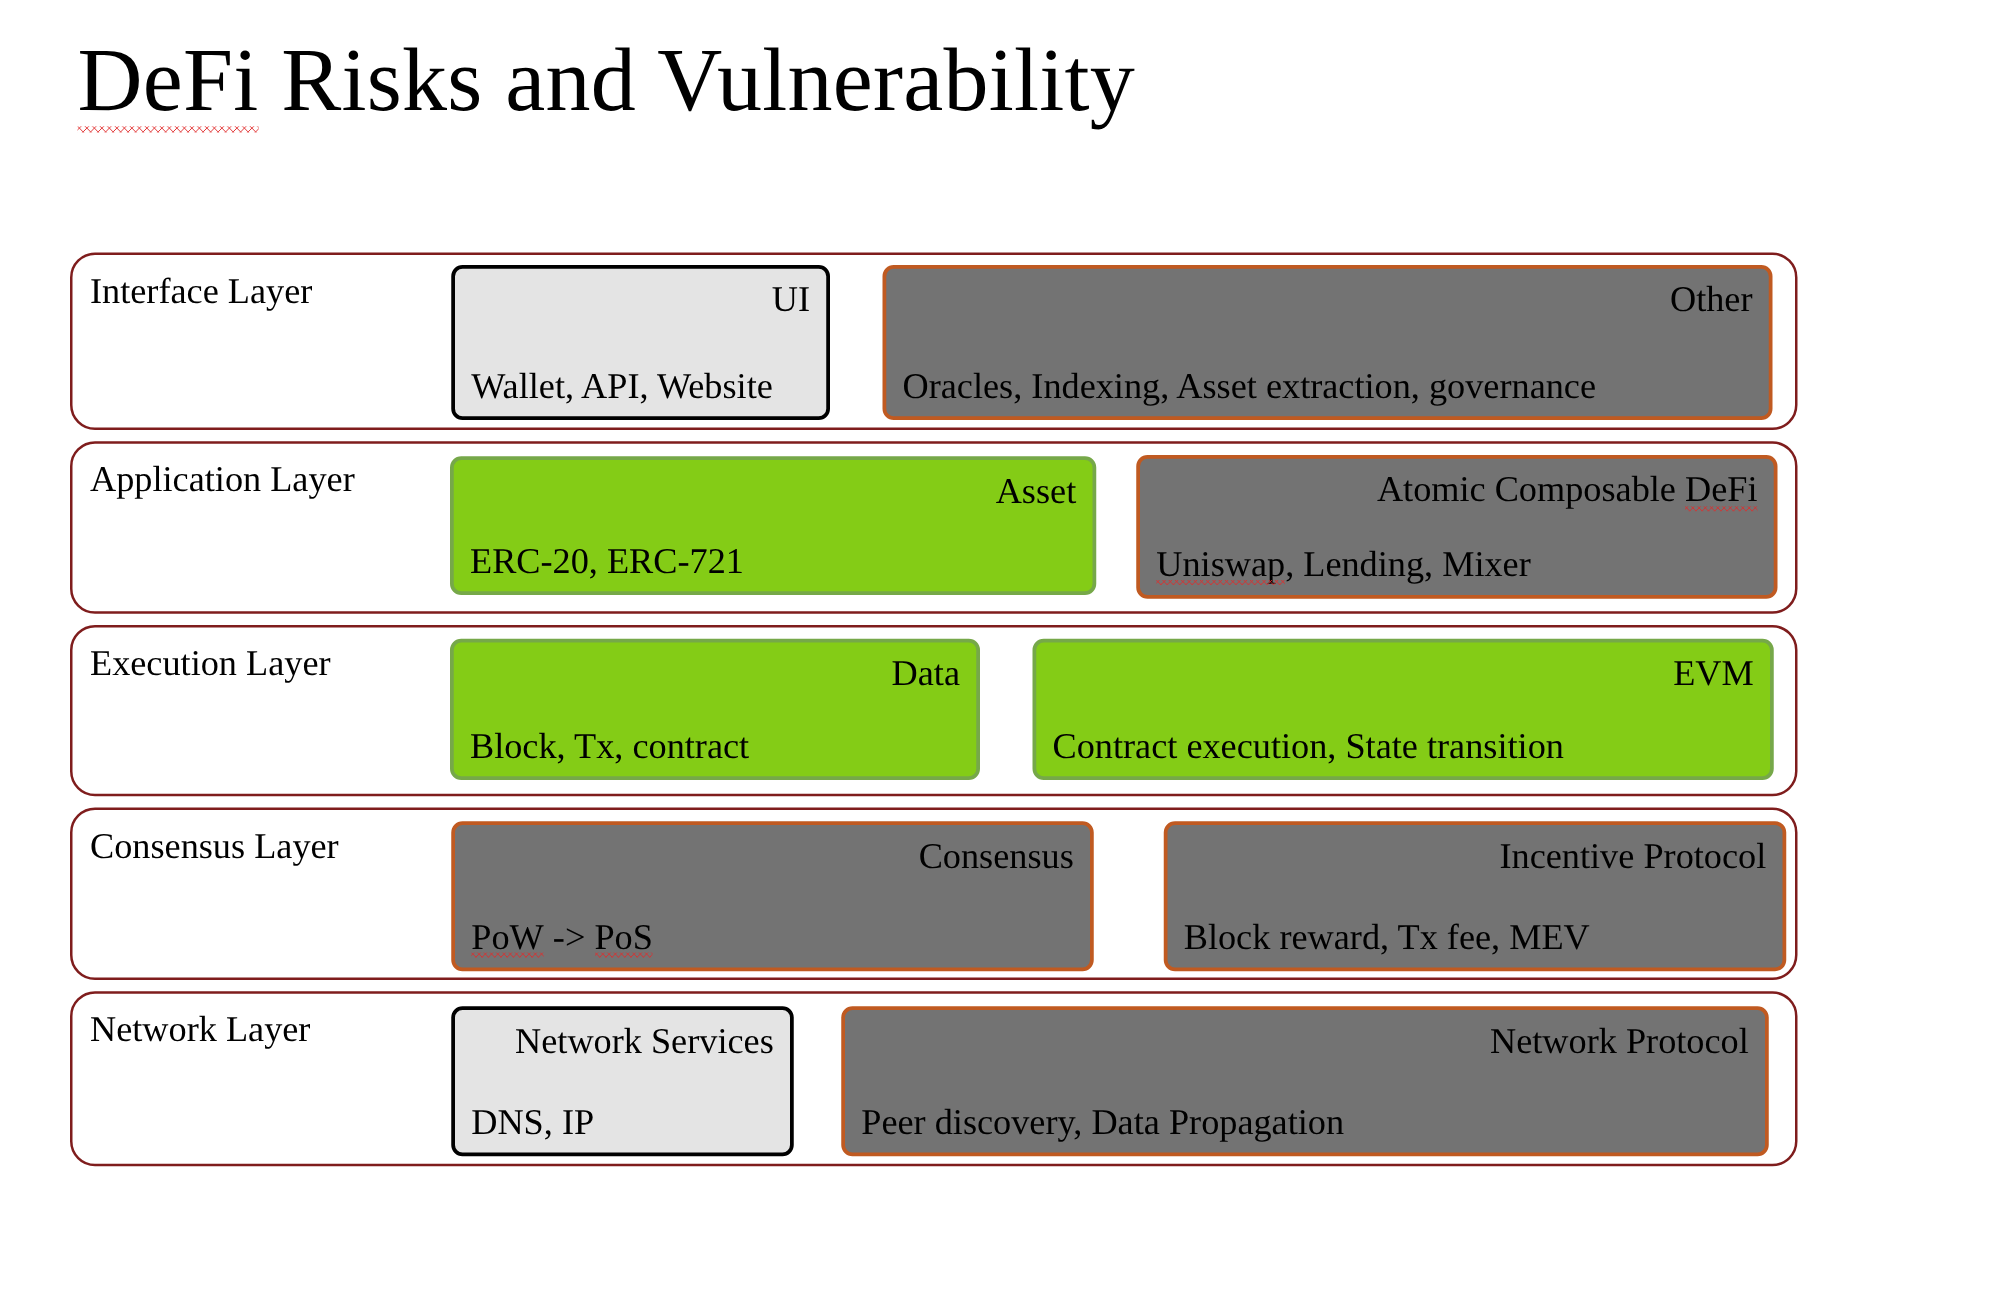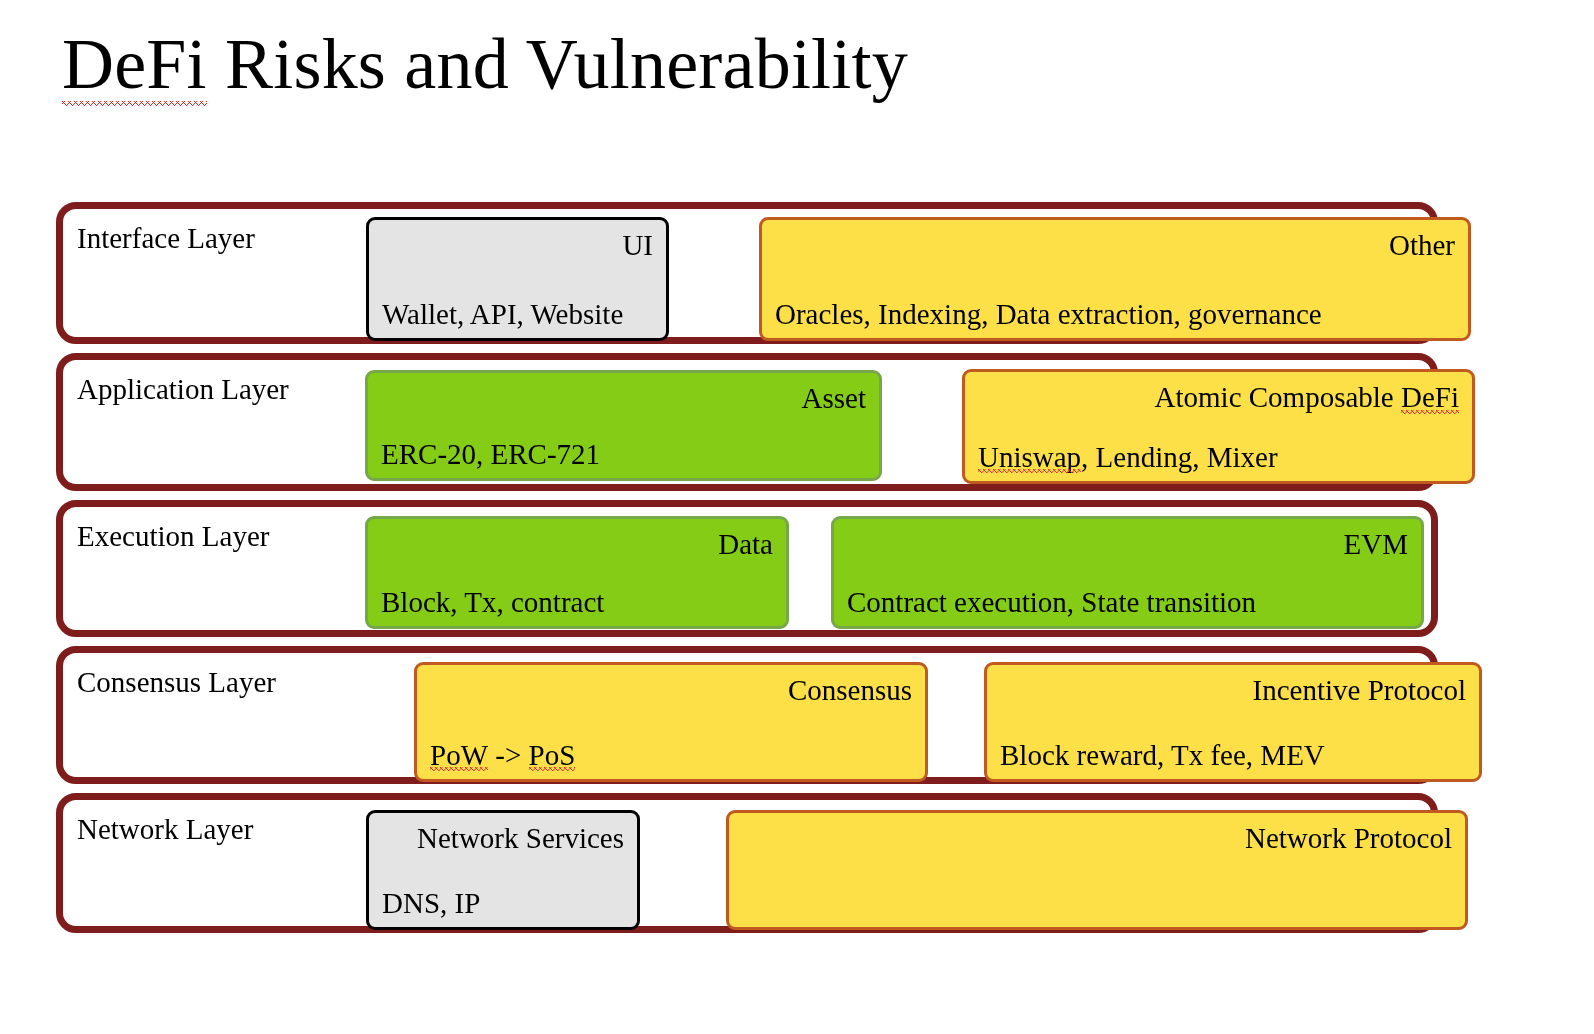--- a/index.html
+++ b/index.html
@@ -57,21 +57,21 @@
   #layer-stack {
     position: absolute;
     left: 56px;
     top: 202px;
     width: 1382px;
   }
 
   .layer-row {
     position: relative;
     box-sizing: border-box;
-    border: 7px solid #7f1d1d;
+    border: 2px solid #7f1d1d;
     border-radius: 20px;
     background: #ffffff;
     margin-bottom: 9px;
   }
 
   .layer-name {
     position: absolute;
     left: 14px;
     top: 12px;
     font-size: 29px;
@@ -102,21 +102,21 @@
     position: absolute;
     left: 13px;
     bottom: 7px;
     font-size: 29px;
     line-height: 1.15;
     white-space: nowrap;
   }
 
   
   .pal-gray   { background: #e4e4e4; border-color: #000000; }
-  .pal-peach  { background: #fde047; border-color: #c05a21; margin-left: 48px; }
+  .pal-peach  { background: #737373; border-color: #c05a21; }
   .pal-green  { background: #84cc16; border-color: #76a849; }
 
   
   #row-interface   { height: 142px; }
   #row-application { height: 138px; }
   #row-execution   { height: 137px; }
   #row-consensus   { height: 138px; }
   #row-network     { height: 140px; }
 
   
@@ -146,21 +146,21 @@
     <div class="layer-name">Interface Layer</div>
     <div class="box-area">
 
       <div class="node pal-gray" id="node-ui">
         <div class="node-title">UI</div>
         <div class="node-sub">Wallet, API, Website</div>
       </div>
 
       <div class="node pal-peach" id="node-other">
         <div class="node-title">Other</div>
-        <div class="node-sub">Oracles, Indexing, Data extraction, governance</div>
+        <div class="node-sub">Oracles, Indexing, Asset extraction, governance</div>
       </div>
 
     </div>
   </div>
 
   <div class="layer-row" id="row-application">
     <div class="layer-name">Application Layer</div>
     <div class="box-area">
 
       <div class="node pal-green" id="node-asset">
@@ -214,18 +214,19 @@
     <div class="layer-name">Network Layer</div>
     <div class="box-area">
 
       <div class="node pal-gray" id="node-netservices">
         <div class="node-title">Network Services</div>
         <div class="node-sub">DNS, IP</div>
       </div>
 
       <div class="node pal-peach" id="node-netprotocol">
         <div class="node-title">Network Protocol</div>
+        <div class="node-sub">Peer discovery, Data Propagation</div>
       </div>
 
     </div>
   </div>
 
 </div>
 
 </body></html>

